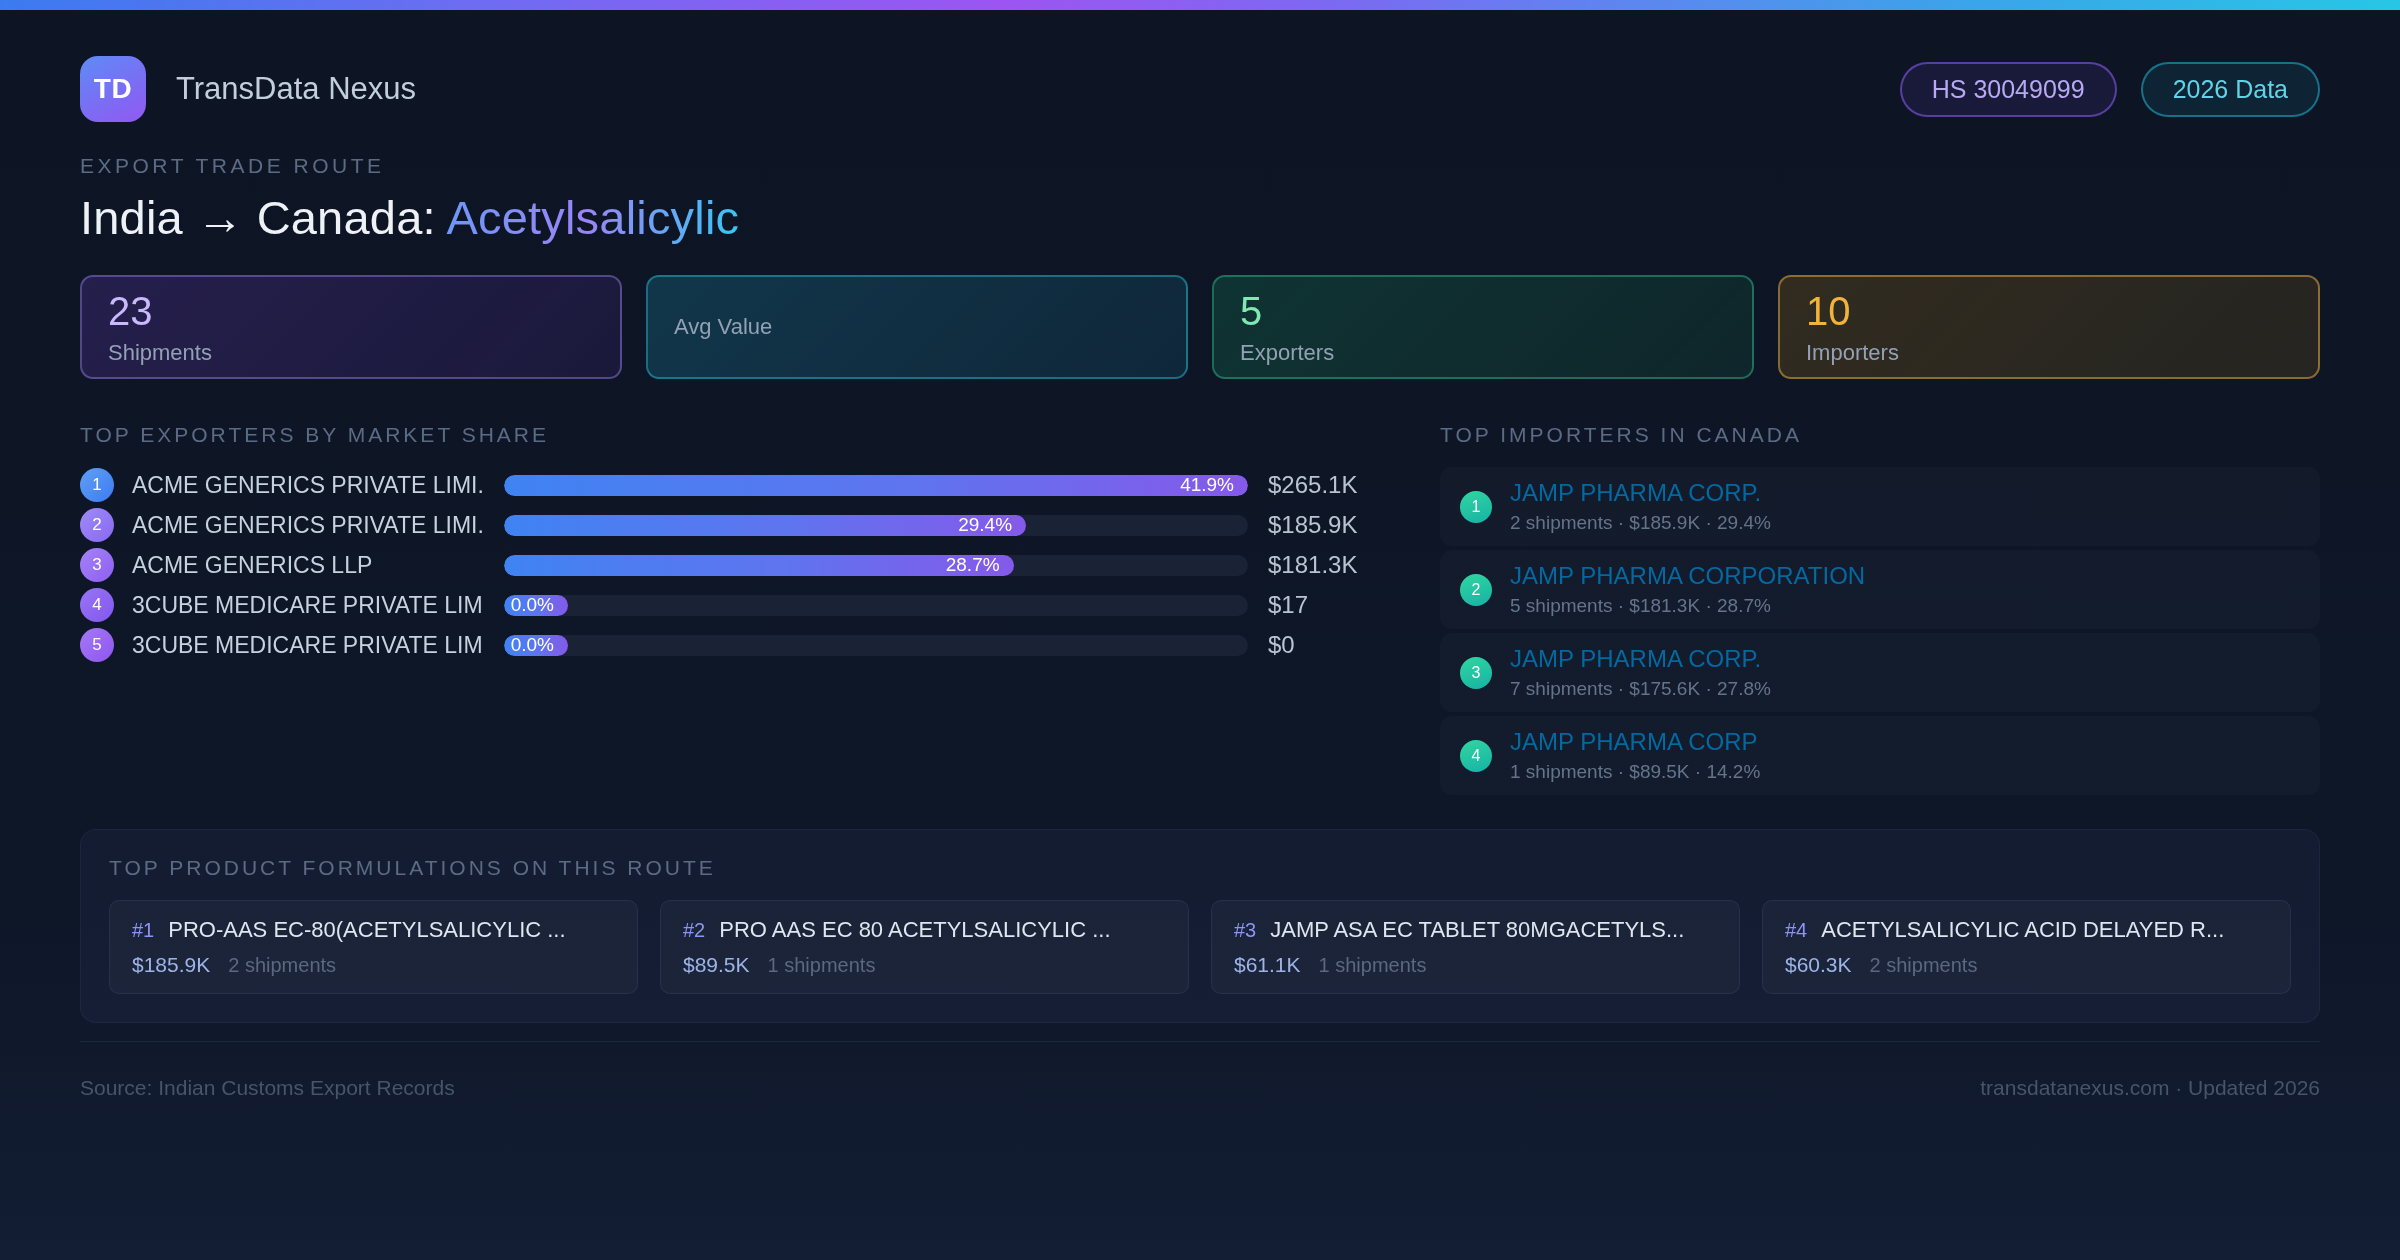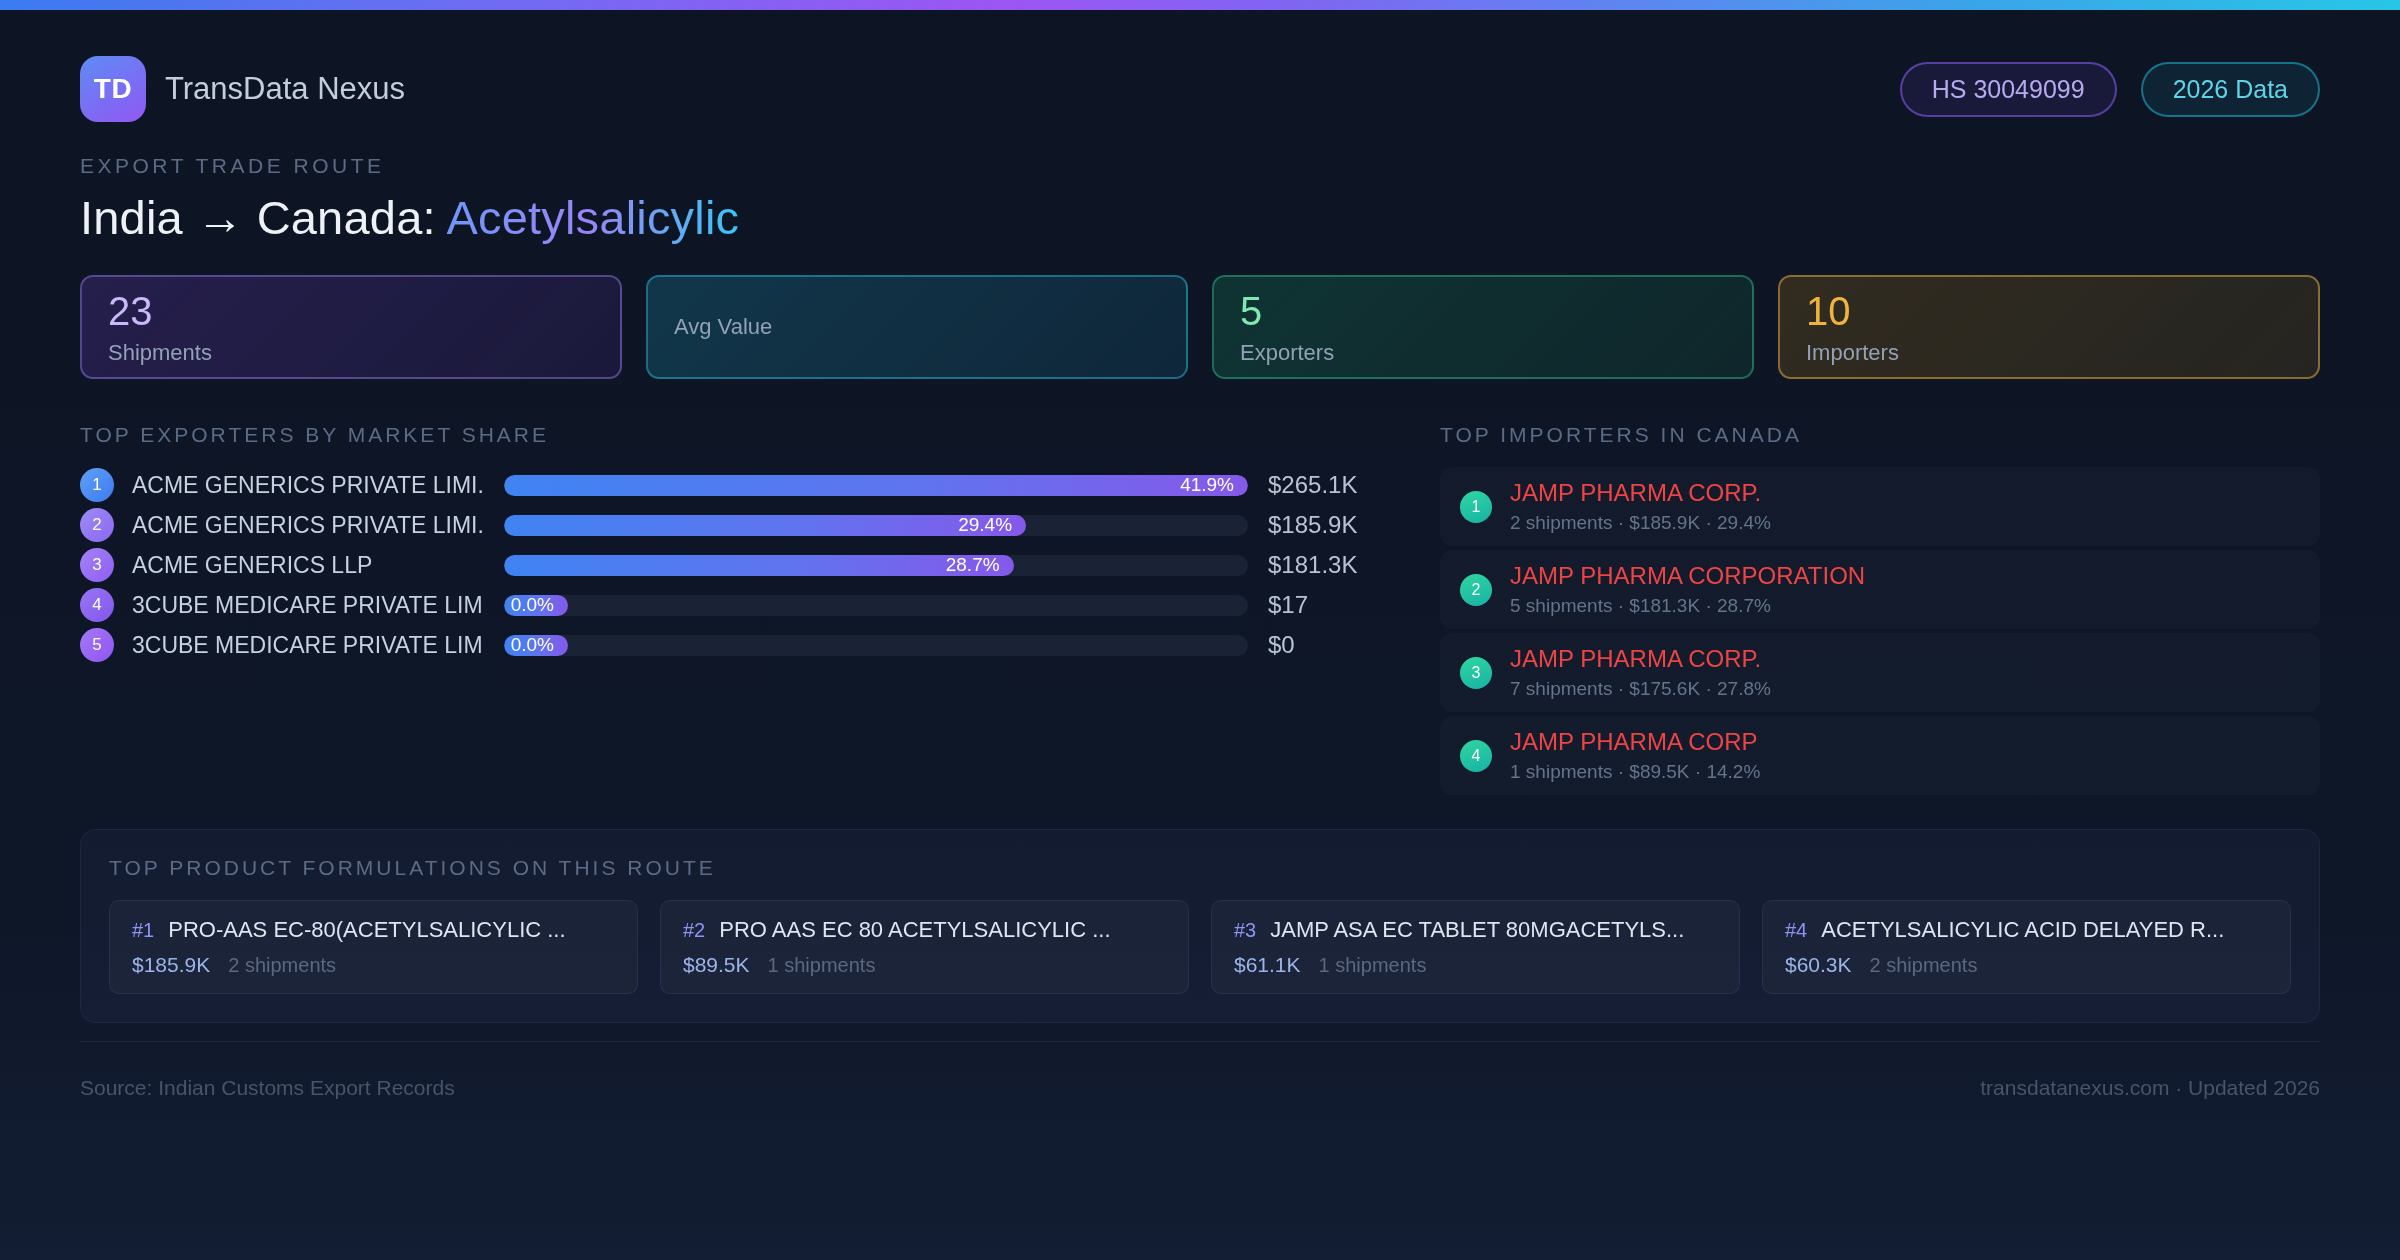--- a/index.html
+++ b/index.html
@@ -8,21 +8,21 @@
     font-family:"Liberation Sans","DejaVu Sans",sans-serif;
     background:linear-gradient(180deg,#0d1424 0%,#0e1728 72%,#131d33 100%);
     color:#e2e8f0; overflow:hidden;
   }
   .accent-bar { height:10px; width:100%;
     background:linear-gradient(90deg,#3b7bf0 0%,#6e6cf2 20%,#9c55f2 42%,#7d68f2 55%,#5d86f0 68%,#3ba4e9 82%,#27c6e6 100%); }
   .content { padding:0 80px; }
 
   
   .header { display:flex; align-items:center; justify-content:space-between; margin-top:46px; }
-  .brand { display:flex; align-items:center; gap:19px; }
+  .brand { display:flex; align-items:center; gap:30px; }
   .logo { width:66px; height:66px; border-radius:18px;
     background:linear-gradient(150deg,#5e8cf5 0%,#7a6ef4 55%,#9259f2 100%);
     display:flex; align-items:center; justify-content:center;
     font-size:28px; font-weight:600; color:#ffffff; letter-spacing:.5px; }
   .app-name { font-size:31px; font-weight:500; color:#c3cedd; }
   .badges { display:flex; gap:24px; }
   .pill { font-size:25px; padding:11px 30px; border-radius:999px; white-space:nowrap; }
   .pill-purple { color:#b7a9f2; border:2px solid rgba(139,92,246,.55); background:rgba(139,92,246,.10); }
   .pill-cyan { color:#5fd4e8; border:2px solid rgba(34,211,238,.45); background:rgba(34,211,238,.08); }
 
@@ -72,21 +72,21 @@
     display:flex; align-items:center; justify-content:flex-end; }
   .bar-pct { font-size:19px; color:#ffffff; padding-right:14px; white-space:nowrap; }
   .exp-value { width:108px; margin-left:20px; font-size:24px; color:#b9c3d2; white-space:nowrap; }
 
   
   .imp-card { background:rgba(255,255,255,.025); border-radius:12px; padding:12px 20px;
     display:flex; align-items:center; gap:18px; margin-bottom:4px; min-height:73px; }
   .imp-badge { width:32px; height:32px; border-radius:50%; flex:0 0 32px;
     background:linear-gradient(160deg,#31d6a0,#16b2a6);
     display:flex; align-items:center; justify-content:center; font-size:16px; color:#fff; }
-  .imp-name { font-size:24px; color:#ef4444; font-weight:500; }
+  .imp-name { font-size:24px; color:#0369a1; font-weight:500; }
   .imp-meta { font-size:19px; color:#64748b; margin-top:5px; }
 
   
   .products-panel { margin-top:30px; border-radius:16px; padding:26px 28px 28px;
     background:rgba(120,130,240,.05); border:1px solid rgba(140,150,255,.08); }
   .prod-cards { display:grid; grid-template-columns:repeat(4,1fr); gap:22px; margin-top:2px; }
   .prod-card { background:rgba(255,255,255,.03); border:1px solid rgba(150,160,255,.10);
     border-radius:10px; padding:16px 22px; min-height:82px;
     display:flex; flex-direction:column; justify-content:center; gap:10px; }
   .prod-top { display:flex; align-items:baseline; gap:14px; white-space:nowrap; overflow:hidden; }

